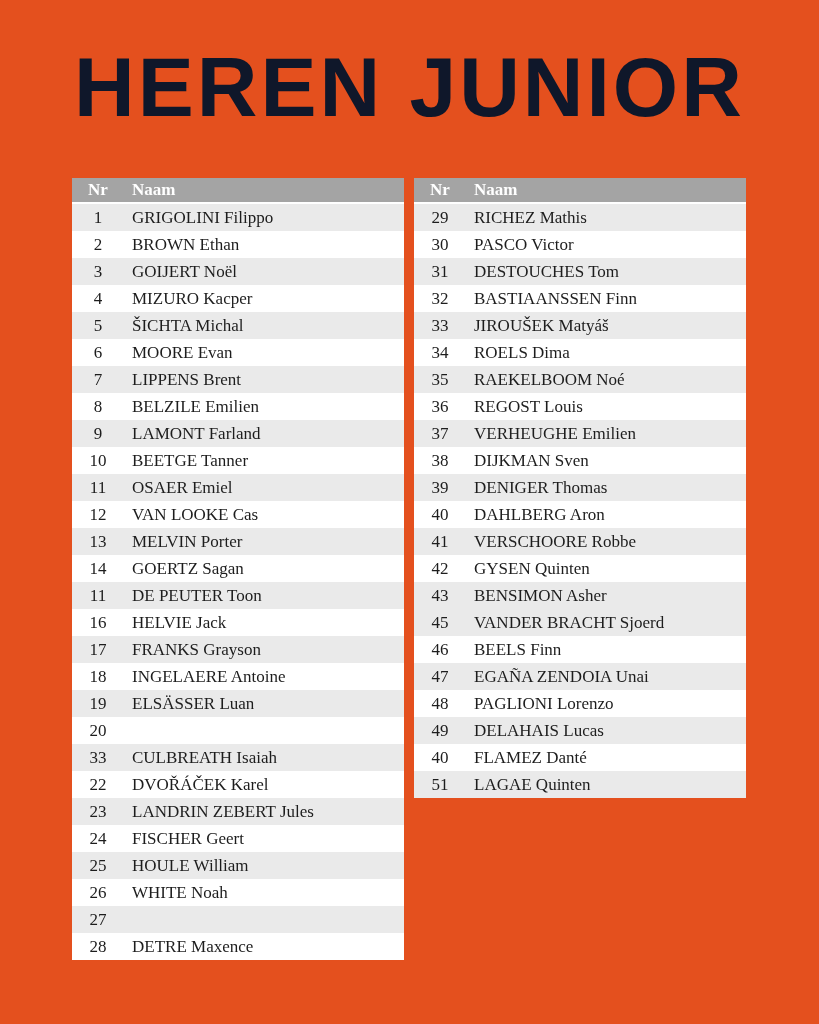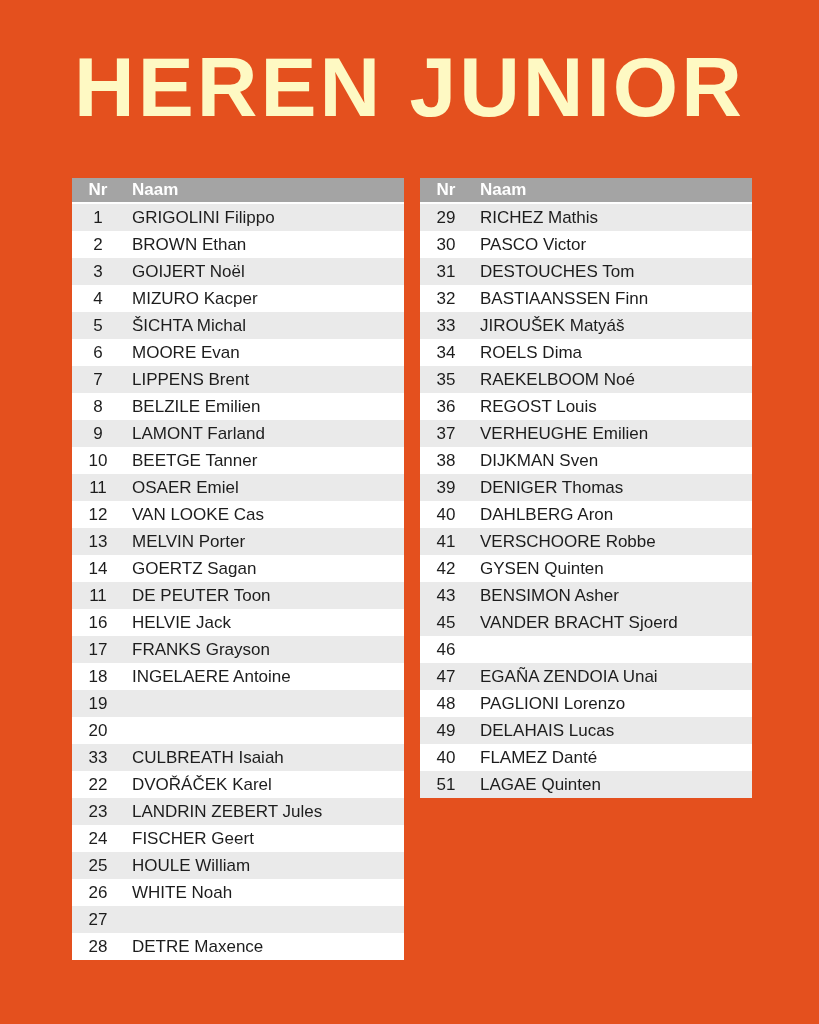--- a/index.html
+++ b/index.html
@@ -13,32 +13,33 @@
     font-family: "Liberation Sans", sans-serif;
     overflow: hidden;
     position: relative;
   }
   .page-title {
     margin: 0;
     padding-top: 44px;
     height: 86px;
     line-height: 86px;
     text-align: center;
-    color: #fef9c3;
+    color: #0f172a;
     font-size: 84px;
     font-weight: bold;
     letter-spacing: 3px;
     white-space: nowrap;
   }
   .tables-wrap {
     display: flex;
-    gap: 16px;
+    gap: 10px;
     padding: 0 73px 0 72px;
     margin-top: 48px;
     align-items: flex-start;
+    font-family: Liberation Serif, serif;
   }
   .results-table {
     width: 332px;
     flex: none;
   }
   .thead {
     background: #A4A4A4;
     color: #FFFFFF;
     font-weight: bold;
     font-size: 17px;
@@ -149,20 +150,21 @@
       <div class="row alt">
         <div class="cell-nr">17</div>
         <div class="cell-naam">FRANKS Grayson</div>
       </div>
       <div class="row">
         <div class="cell-nr">18</div>
         <div class="cell-naam">INGELAERE Antoine</div>
       </div>
       <div class="row alt">
         <div class="cell-nr">19</div>
+        <div class="cell-naam">ELSÄSSER Luan</div>
       </div>
       <div class="row">
         <div class="cell-nr">20</div>
       </div>
       <div class="row alt">
         <div class="cell-nr">33</div>
         <div class="cell-naam">CULBREATH Isaiah</div>
       </div>
       <div class="row">
         <div class="cell-nr">22</div>
@@ -257,20 +259,21 @@
       <div class="row alt">
         <div class="cell-nr">43</div>
         <div class="cell-naam">BENSIMON Asher</div>
       </div>
       <div class="row alt">
         <div class="cell-nr">45</div>
         <div class="cell-naam">VANDER BRACHT Sjoerd</div>
       </div>
       <div class="row">
         <div class="cell-nr">46</div>
+        <div class="cell-naam">BEELS Finn</div>
       </div>
       <div class="row alt">
         <div class="cell-nr">47</div>
         <div class="cell-naam">EGAÑA ZENDOIA Unai</div>
       </div>
       <div class="row">
         <div class="cell-nr">48</div>
         <div class="cell-naam">PAGLIONI Lorenzo</div>
       </div>
       <div class="row alt">

